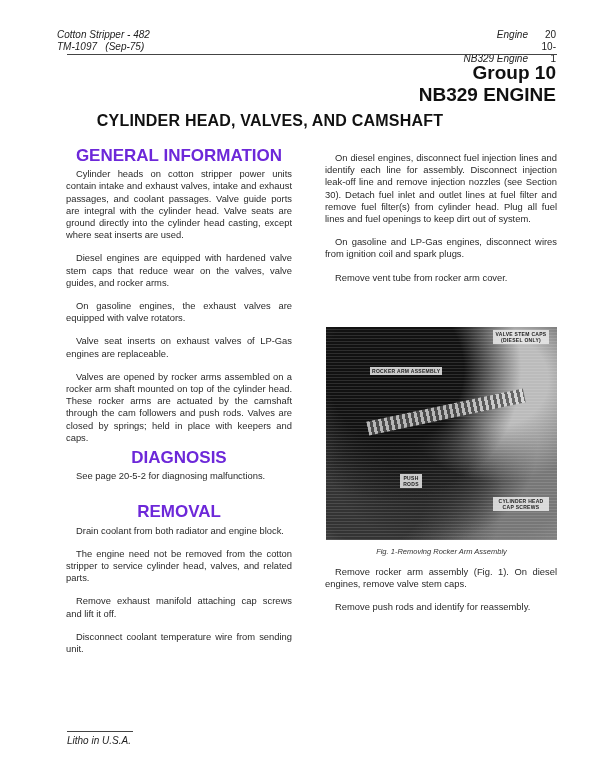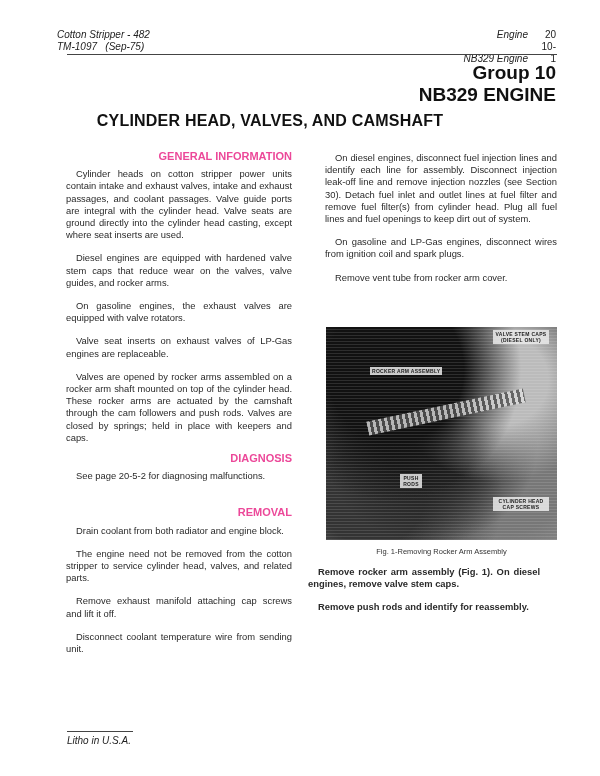--- a/index.html
+++ b/index.html
@@ -9,41 +9,41 @@
   .hdr { font-size: 10px; font-style: italic; line-height: 12px; color: #222; }
   .hdr-right { text-align: right; }
   .hdr-right b { font-style: normal; font-weight: normal; display: inline-block; margin-left: 10px; }
   .rule { position: absolute; left: 67px; top: 54px; width: 490px; height: 1px; background: #444; }
   .group-title { position: absolute; right: 44px; top: 62px; text-align: right;
                  font-weight: bold; font-size: 19px; line-height: 22px; color: #111; }
   .main-title { position: absolute; left: 0; width: 540px; top: 112px; text-align: center;
                 font-weight: bold; font-size: 16px; color: #111; letter-spacing: 0.2px; }
   .col { position: absolute; font-size: 9.4px; line-height: 12.2px; color: #2a2a2a; text-align: justify; }
   .col p { margin: 0 0 11px 0; text-indent: 10px; }
-  .col h2 { margin: 0 0 6px 0; text-align: right; font-size: 11px; font-weight: bold; color: #ec4899; }
+  .col h2 { margin: 0 0 6px 0; text-align: center; font-size: 17px; font-weight: bold; color: #6d28d9; }
   .left-col { left: 66px; top: 150px; width: 226px; }
   .right-col { left: 325px; top: 152px; width: 232px; }
   .photo { position: absolute; left: 326px; top: 327px; width: 231px; height: 213px;
            background:
              repeating-linear-gradient(0deg, rgba(255,255,255,0.12) 0 1px, transparent 1px 3px),
              radial-gradient(ellipse at 30% 20%, #111 0 30%, transparent 55%),
              radial-gradient(ellipse at 75% 25%, #bbb 0 20%, transparent 45%),
              radial-gradient(ellipse at 45% 55%, #222 0 25%, transparent 60%),
              radial-gradient(ellipse at 20% 80%, #333 0 20%, transparent 50%),
              radial-gradient(ellipse at 80% 75%, #777 0 20%, transparent 50%),
              linear-gradient(160deg, #2a2a2a, #6b6b6b 60%, #999);
            overflow: hidden; }
   .photo .band { position: absolute; left: 40px; top: 78px; width: 160px; height: 14px;
                  background: repeating-linear-gradient(90deg, #ddd 0 3px, #555 3px 6px);
                  transform: rotate(-12deg); opacity: 0.8; }
   .photo .lbl { position: absolute; font-size: 5px; line-height: 6px; color: #222;
                 background: rgba(235,235,235,0.85); padding: 1px 2px; text-align: center;
                 font-weight: bold; letter-spacing: 0.3px; }
   .caption { position: absolute; left: 326px; top: 547px; width: 231px; text-align: center;
-             font-size: 7.5px; color: #333; }
+             font-size: 7.5px; font-style: italic; color: #333; }
   .footer-rule { position: absolute; left: 67px; top: 731px; width: 66px; height: 1px; background: #444; }
   .footer { position: absolute; left: 67px; top: 735px; font-size: 10px; font-style: italic; color: #222; }
 </style>
 </head>
 <body>
 
 <div class="abs hdr" style="left:57px; top:29px;">
   <div>Cotton Stripper - 482</div>
   <div style="white-space:pre;">TM-1097   (Sep-75)</div>
 </div>
@@ -84,19 +84,19 @@
 
 <div class="photo">
   <div class="band"></div>
   <div class="lbl" style="right:8px; top:3px; width:52px;">VALVE STEM CAPS (DIESEL ONLY)</div>
   <div class="lbl" style="left:44px; top:40px;">ROCKER ARM ASSEMBLY</div>
   <div class="lbl" style="left:74px; top:147px; width:18px;">PUSH RODS</div>
   <div class="lbl" style="right:8px; top:170px; width:52px;">CYLINDER HEAD CAP SCREWS</div>
 </div>
 <div class="caption">Fig. 1-Removing Rocker Arm Assembly</div>
 
-<div class="col" style="left:308px; top:566px; width:232px;font-weight:bold;">
+<div class="col" style="left:325px; top:566px; width:232px;">
   <p>Remove rocker arm assembly (Fig. 1). On diesel engines, remove valve stem caps.</p>
   <p>Remove push rods and identify for reassembly.</p>
 </div>
 
 <div class="footer-rule"></div>
 <div class="footer">Litho in U.S.A.</div>
 
 </body></html>

